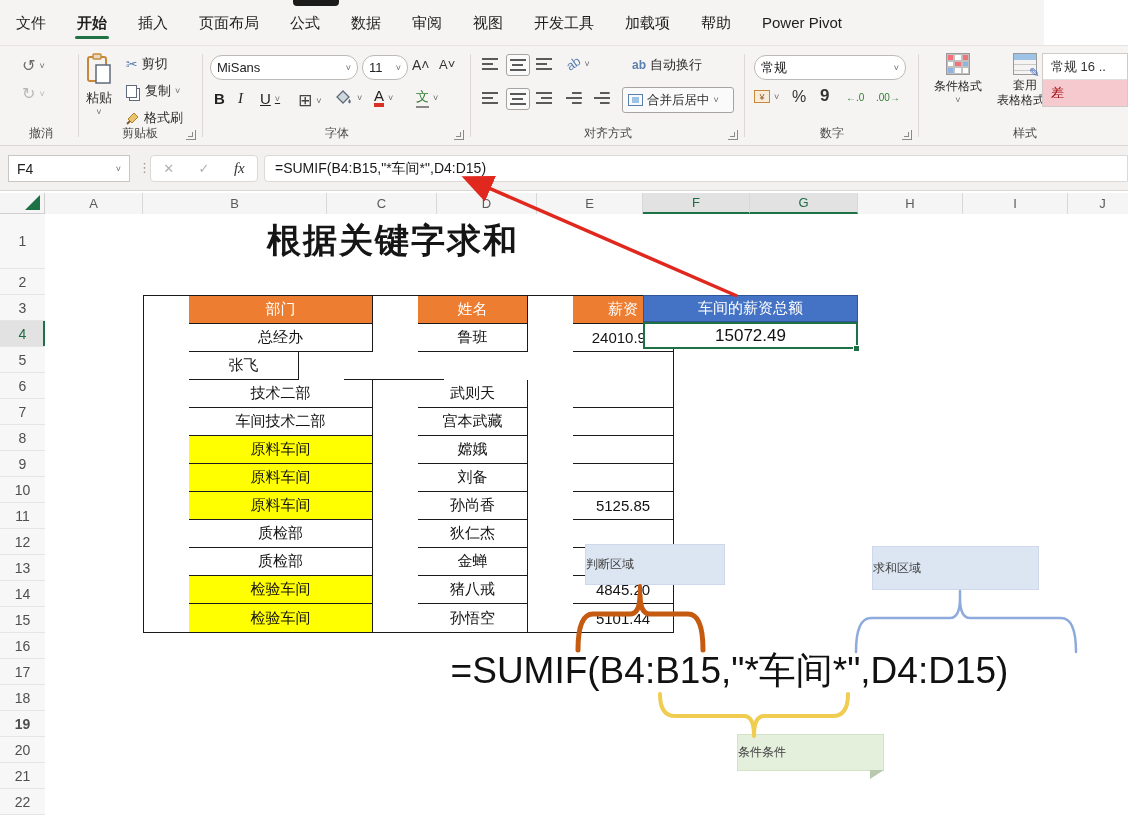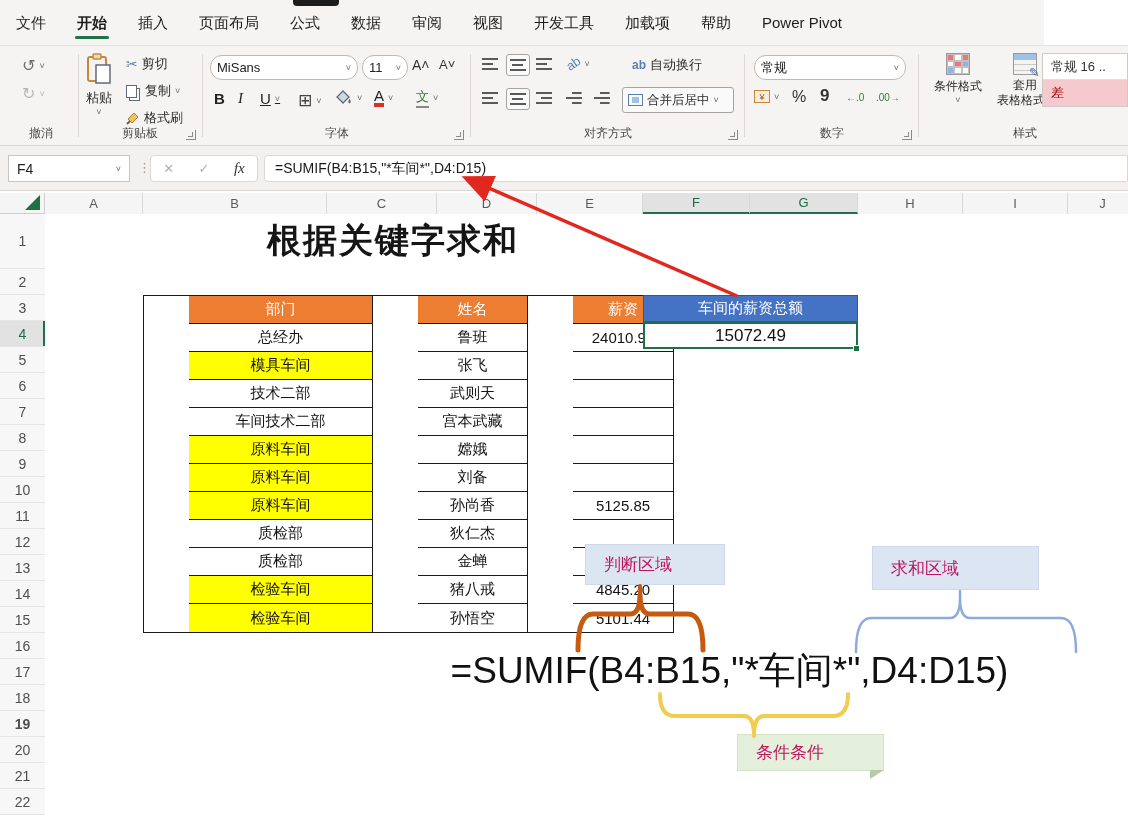--- a/index.html
+++ b/index.html
@@ -71,21 +71,21 @@
   .trow { display:flex; }
   .tcell { height:28px; border-right:1px solid #1a1a1a; border-bottom:1px solid #1a1a1a; display:flex; align-items:center; justify-content:center; font-size:15px; font-weight:500; color:#141414; background:#fff;margin-left:45px; }
   .tcell:last-child { border-right:none; }
   .trow:last-child .tcell { border-bottom:none; }
   .tcell.head { background:#ED7D31; color:#fff; font-weight:500; }
   .tcell.hl { background:#FFFF00; }
   .result-head { position:absolute; left:643px; top:295px; width:215px; height:27px; background:#4472C4; border:1px solid #2f5597; color:#fff; font-size:15px; display:flex; align-items:center; justify-content:center; }
   .result-val { position:absolute; left:643px; top:322px; width:215px; height:27px; background:#fff; border:2px solid #1e7145; color:#111; font-size:17px; font-weight:500; display:flex; align-items:center; justify-content:center; }
   .fillhandle { position:absolute; left:853px; top:345px; width:7px; height:7px; background:#1e7145; border:1px solid #fff; }
 
-  .callout { position:absolute; background:#DCE6F2; border:1px solid #cdd9ea; font-size:17px; color:#be185d; display:flex; align-items:center; padding-left:18px; }
+  .callout { position:absolute; background:#DCE6F2; border:1px solid #cdd9ea; font-size:12px; color:#404040; display:flex; align-items:center; }
   .callout.green { background:#E4EFDC; border-color:#d2e3c6; }
   .fold { position:absolute; right:-1px; bottom:-9px; width:0; height:0; border-left:14px solid #b9c9ae; border-bottom:9px solid transparent; }
   .bigformula { position:absolute; left:412px; top:646px; width:635px; text-align:center; font-size:37px; font-weight:500; color:#111; white-space:nowrap; }
 
   .overlay { position:absolute; left:0; top:0; width:1128px; height:821px; pointer-events:none; z-index:40; }
 </style>
 </head>
 <body>
 
 <div id="app">
@@ -372,21 +372,20 @@
         <div class="tcell head" style="width: 184px;">部门</div>
         <div class="tcell head" style="width: 110px;">姓名</div>
         <div class="tcell head" style="width: 100px;">薪资</div>
       </div>
       <div class="trow">
         <div class="tcell" style="width: 184px;">总经办</div>
         <div class="tcell" style="width: 110px;">鲁班</div>
         <div class="tcell" style="width: 100px;">24010.91</div>
       </div>
       <div class="trow">
-        <div class="tcell hl" style="width: 184px;">模具车间</div>
         <div class="tcell" style="width: 110px;">张飞</div>
         <div class="tcell" style="width: 100px;"></div>
       </div>
       <div class="trow">
         <div class="tcell" style="width: 184px;">技术二部</div>
         <div class="tcell" style="width: 110px;">武则天</div>
         <div class="tcell" style="width: 100px;"></div>
       </div>
       <div class="trow">
         <div class="tcell" style="width: 184px;">车间技术二部</div>

